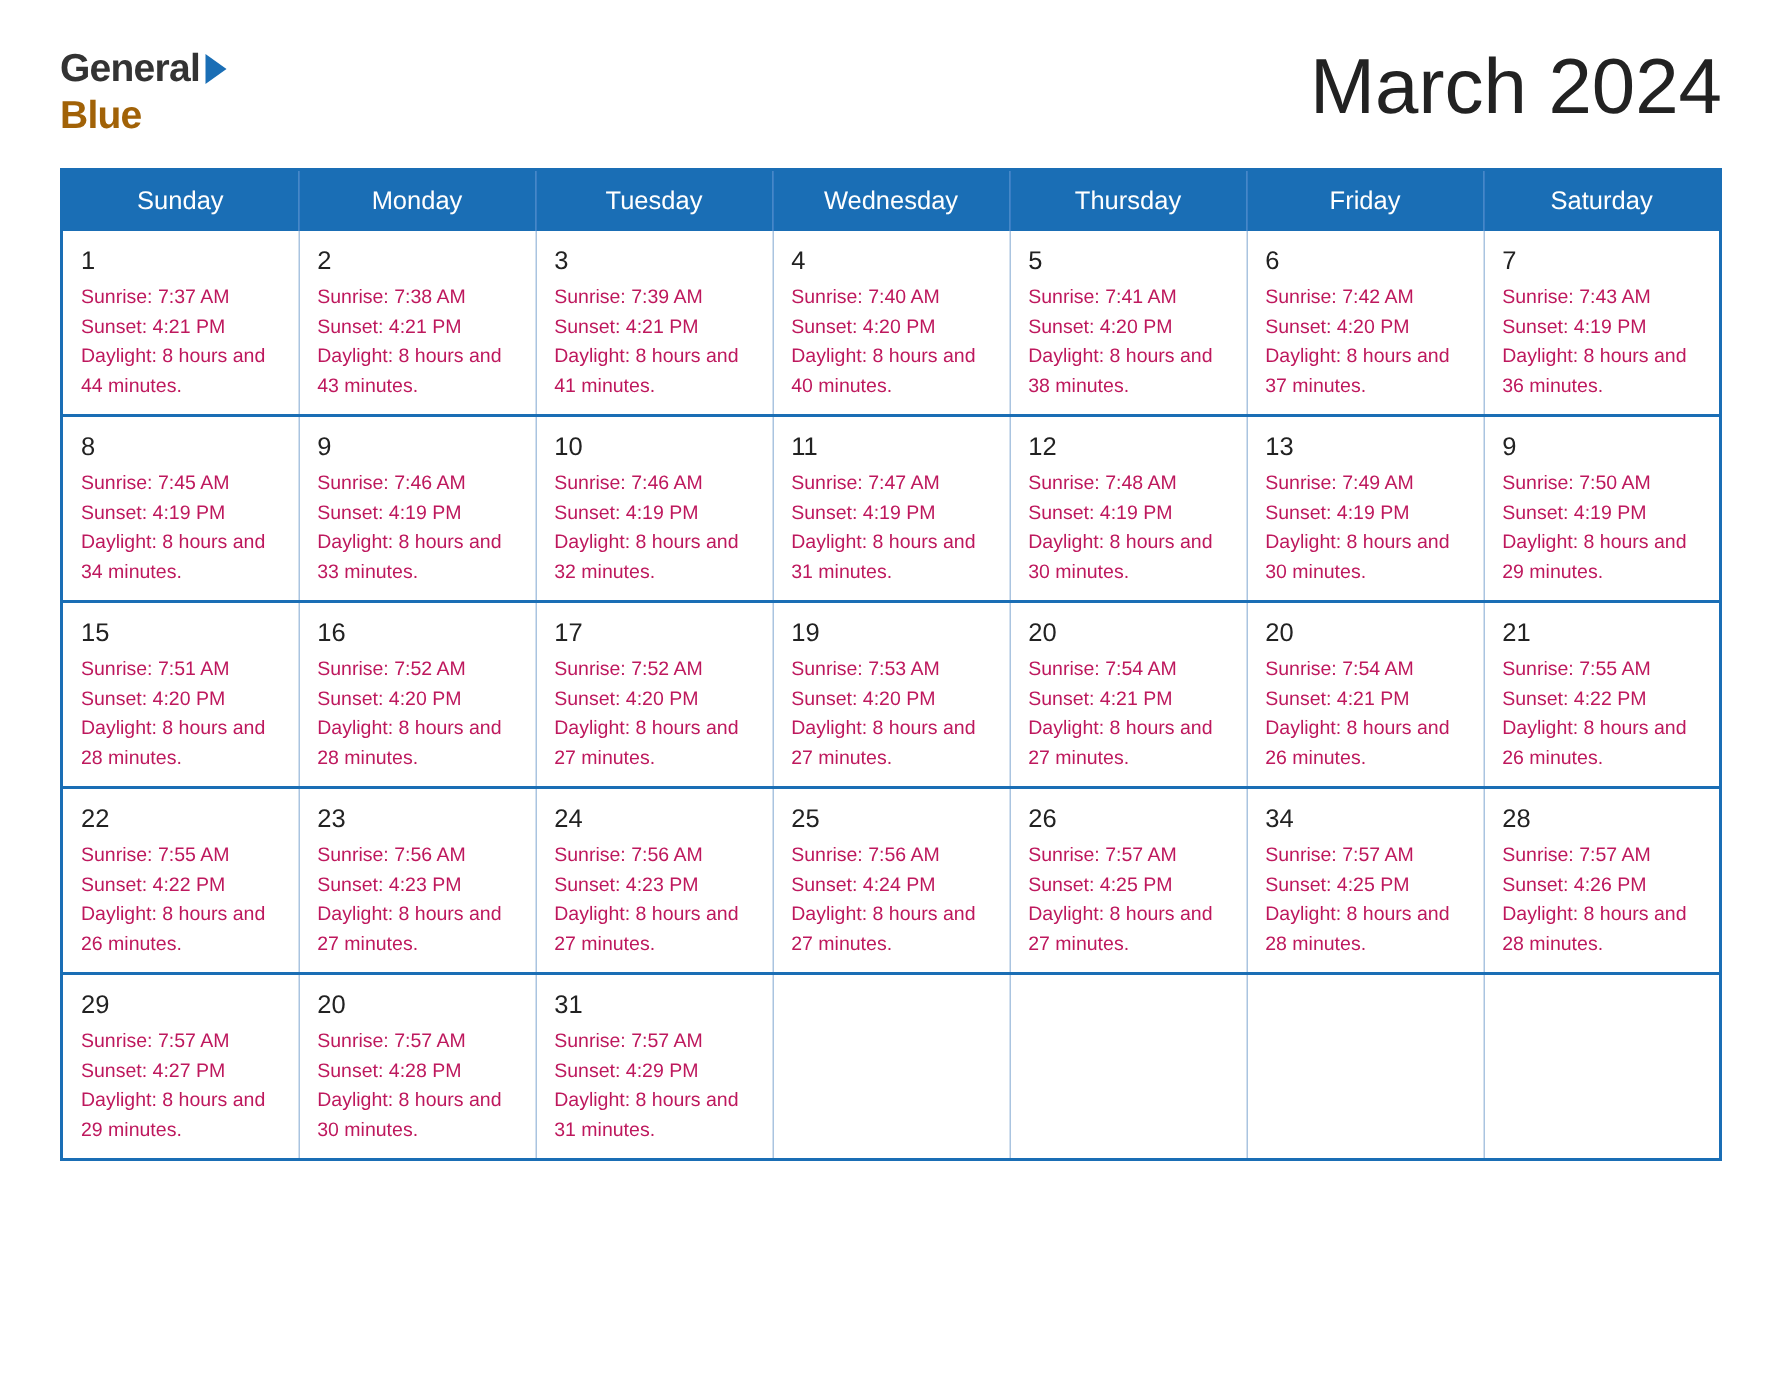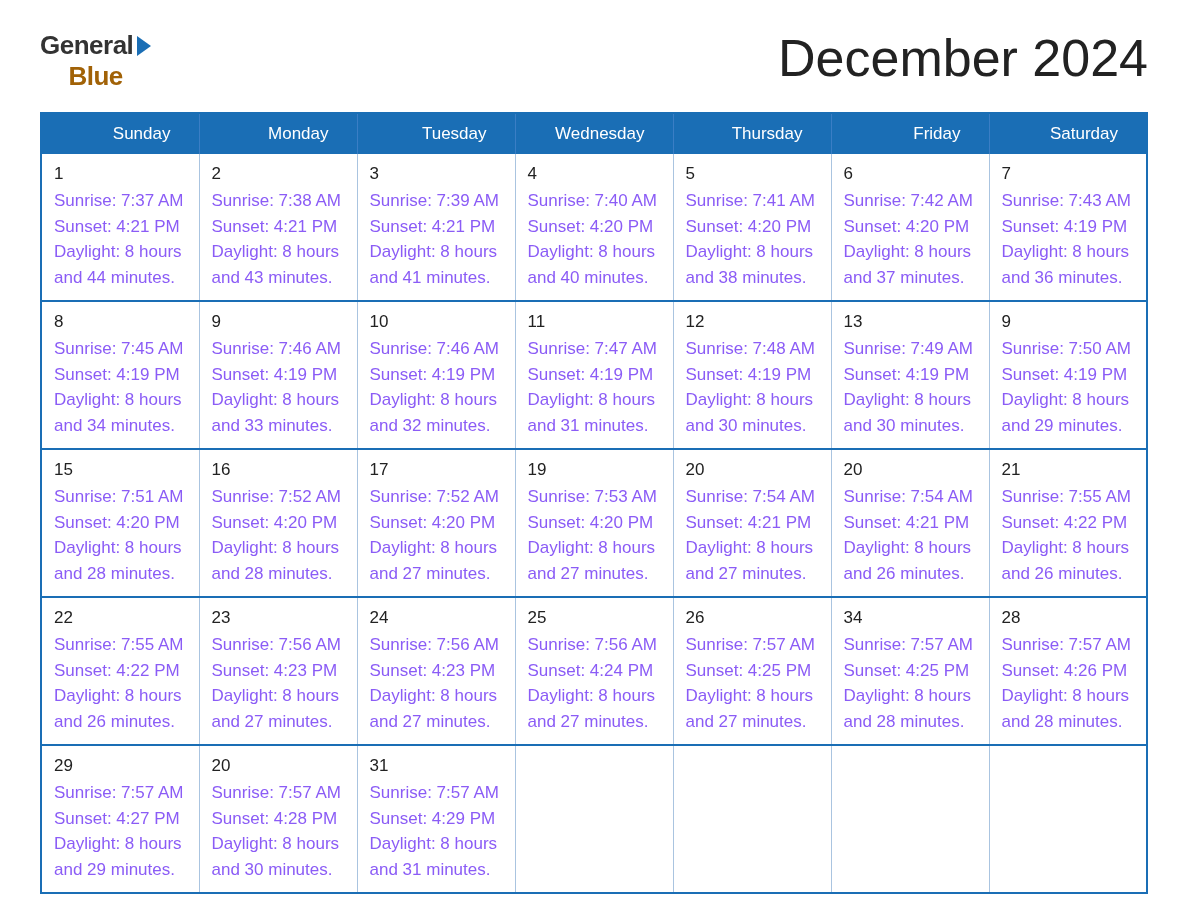--- a/index.html
+++ b/index.html
@@ -12,21 +12,21 @@
     }
     .header {
       display: flex;
       justify-content: space-between;
       align-items: flex-start;
       margin-bottom: 20px;
     }
     .logo {
       display: flex;
       flex-direction: column;
-      align-items: center;
+      align-items: flex-start;
     }
     .logo-general {
       font-size: 26px;
       font-weight: bold;
       color: #333;
       letter-spacing: -0.5px;
     }
     .logo-blue {
       font-size: 26px;
       font-weight: bold;
@@ -60,21 +60,21 @@
       margin-top: 4px;
     }
     .calendar-table {
       width: 100%;
       border-collapse: collapse;
       border: 2px solid #1a6eb5;
     }
     .calendar-table th {
       background-color: #1a6eb5;
       color: white;
-      text-align: right;
+      text-align: center;
       padding: 10px 28px;
       font-size: 17px;
       font-weight: normal;
       border-right: 1px solid #3a7ec5;
     }
     .calendar-table th:last-child {
       border-right: none;
     }
     .calendar-table td {
       vertical-align: top;
@@ -93,41 +93,41 @@
       border-bottom: none;
     }
     .day-number {
       font-size: 17px;
       font-weight: normal;
       color: #222;
       display: block;
       margin-bottom: 4px;
     }
     .day-info {
-      font-size: 17px;
-      color: #8b5cf6;
+      font-size: 13px;
+      color: #be185d;
       line-height: 1.5;
     }
     .empty-cell {
       background: #ffffff;
     }
   </style>
 </head>
 <body>
 
 <div class="header">
   <div class="logo">
     <div style="display:flex; align-items:center; gap:2px;">
       <span class="logo-general">General</span>
       <div class="logo-arrow"></div>
     </div>
     <span class="logo-blue">Blue</span>
   </div>
   <div class="title-block">
-    <div class="month-title">December 2024</div>
+    <div class="month-title">March 2024</div>
   </div>
 </div>
 
 <table class="calendar-table">
   <thead>
     <tr>
       <th>Sunday</th>
       <th>Monday</th>
       <th>Tuesday</th>
       <th>Wednesday</th>

